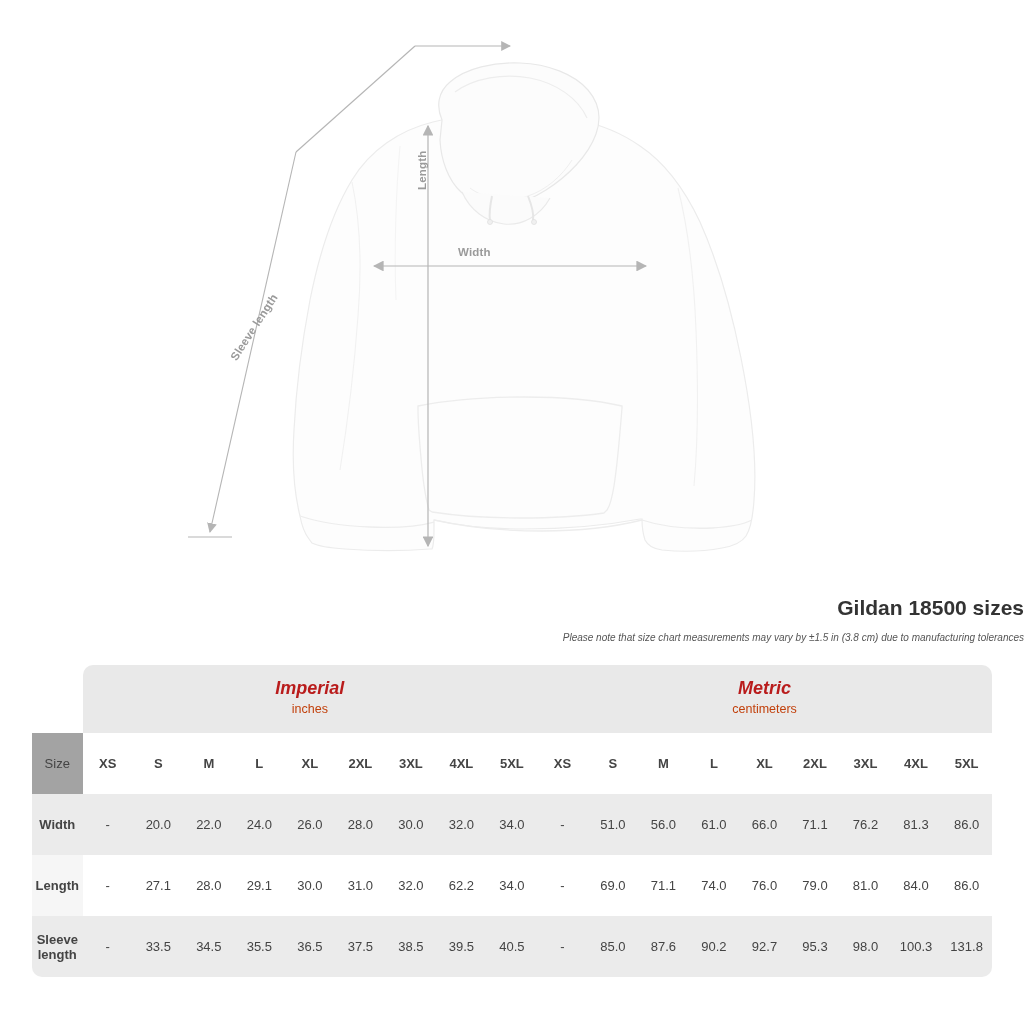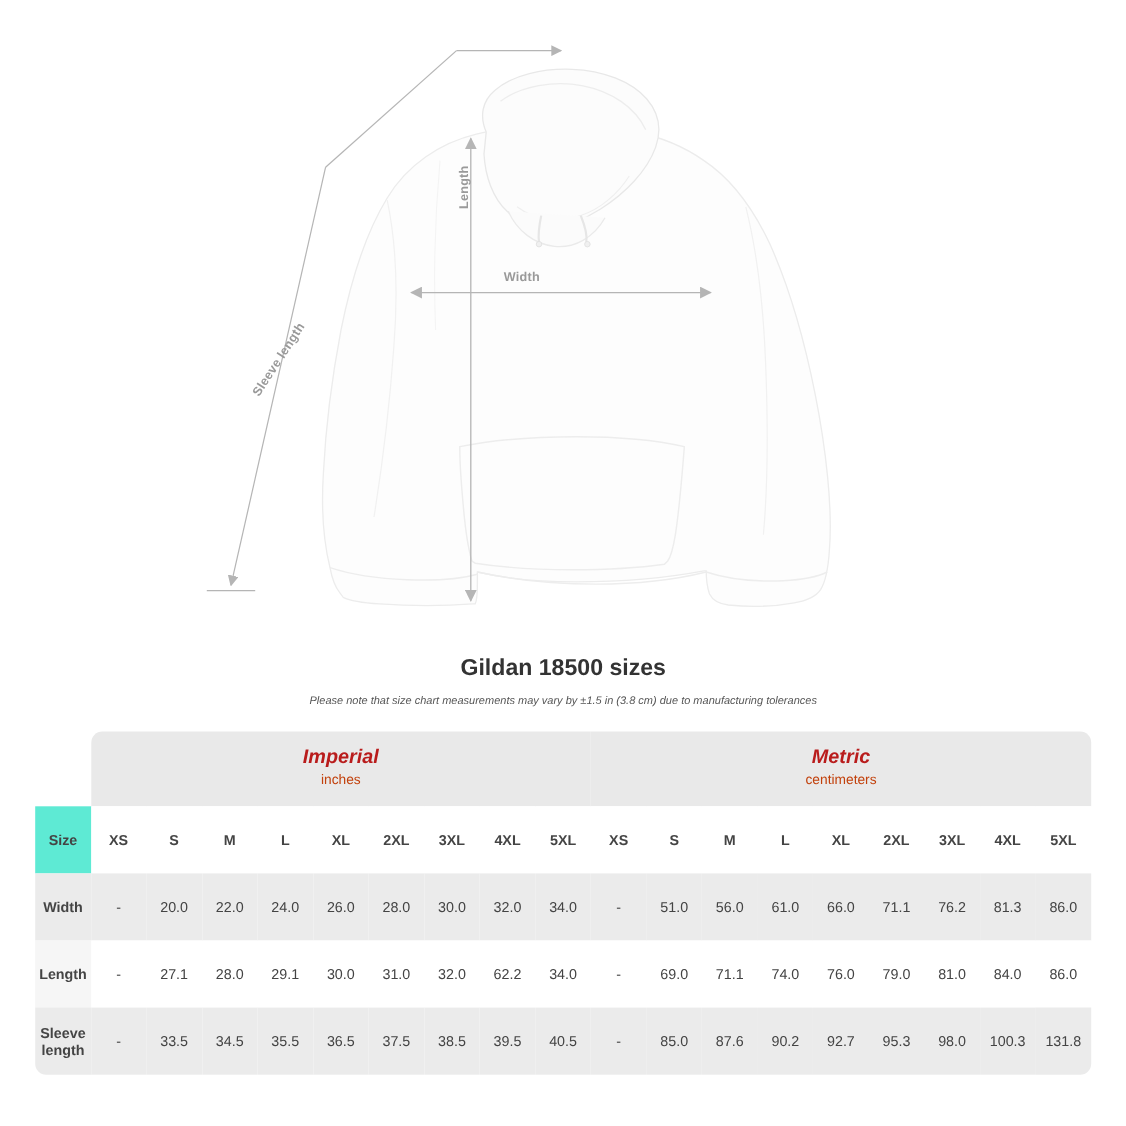--- a/index.html
+++ b/index.html
@@ -51,21 +51,21 @@
   }
   .dim-label.sleeve-lbl {
     left: 228px;
     top: 356px;
     transform: rotate(-57deg);
     transform-origin: left top;
   }
 
   
   .title-block {
-    text-align: center;
+    text-align: right;
     margin-top: 16px;
   }
   .chart-title {
     font-size: 21px;
     font-weight: bold;
     color: #333333;
     margin: 0;
   }
   .chart-note {
     font-size: 10px;
@@ -120,24 +120,24 @@
   }
   .size-head {
     font-weight: bold;
     font-size: 13px;
     color: #3d3d3d;
     background: #ffffff;
     height: 59px;
     margin-top: 16px;
   }
   .size-label-head {
-    font-weight: bold;
+    font-weight: normal;
     font-size: 13px;
     color: #3d3d3d;
-    background: #5eead4;
+    background: #a3a3a3;
   }
   tr.band-a td.val { background: #ebebeb; }
   tr.band-b td.val { background: #ffffff; }
   tr.band-a td.row-head { background: #ebebeb; }
   tr.band-b td.row-head { background: #f6f6f6; }
   td.val {
     height: 59px;
   }
   .tl-round { border-top-left-radius: 10px; }
   .tr-round { border-top-right-radius: 10px; }

